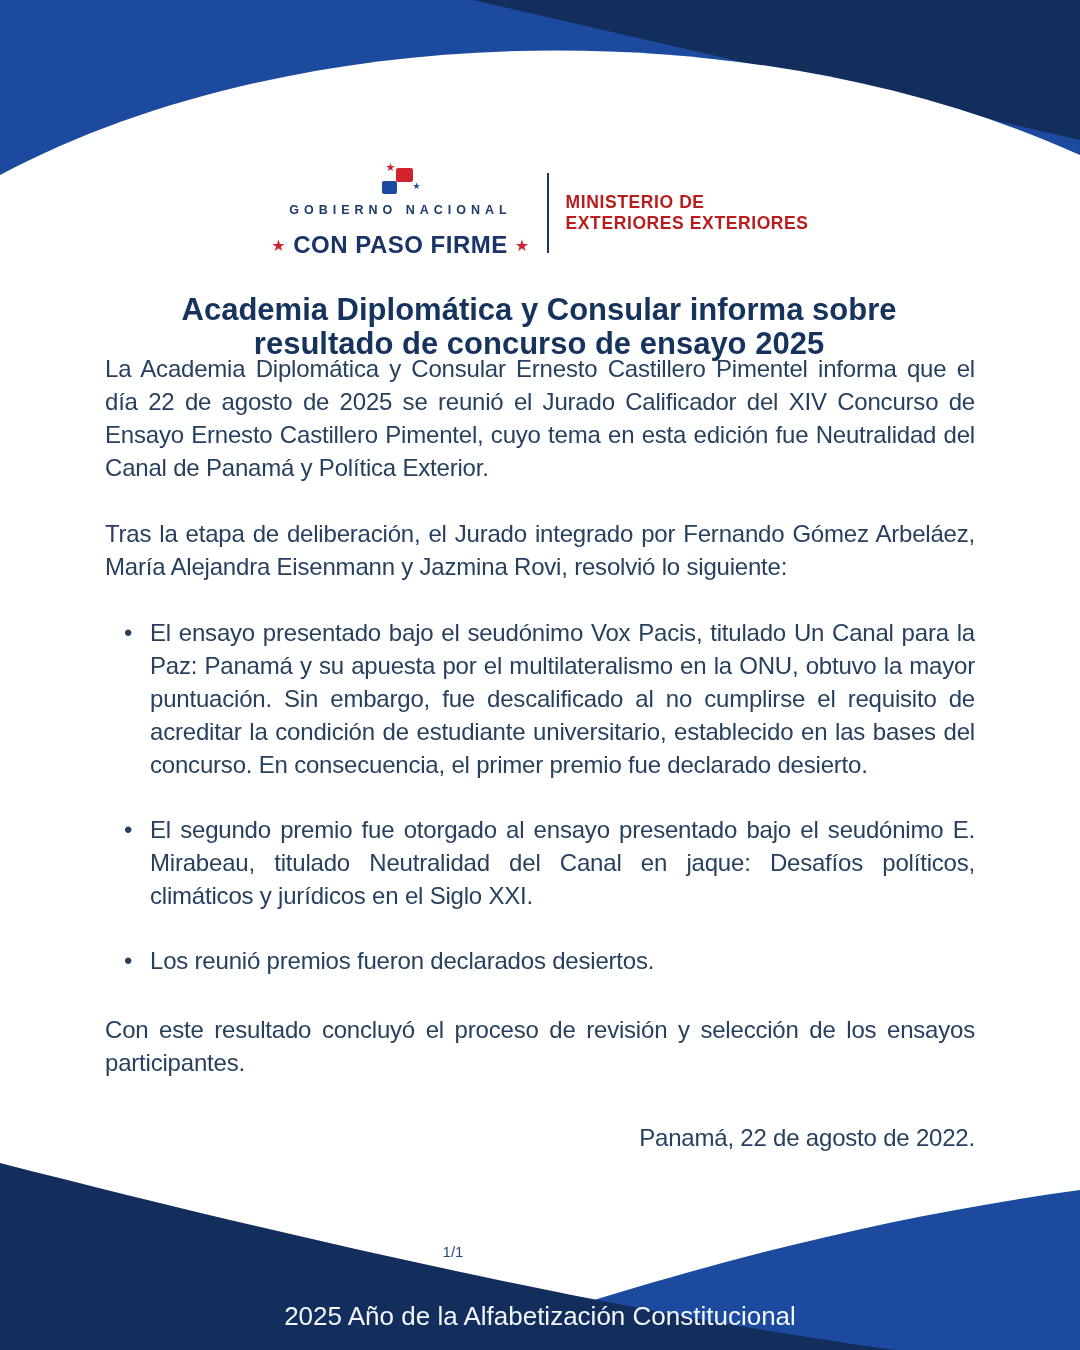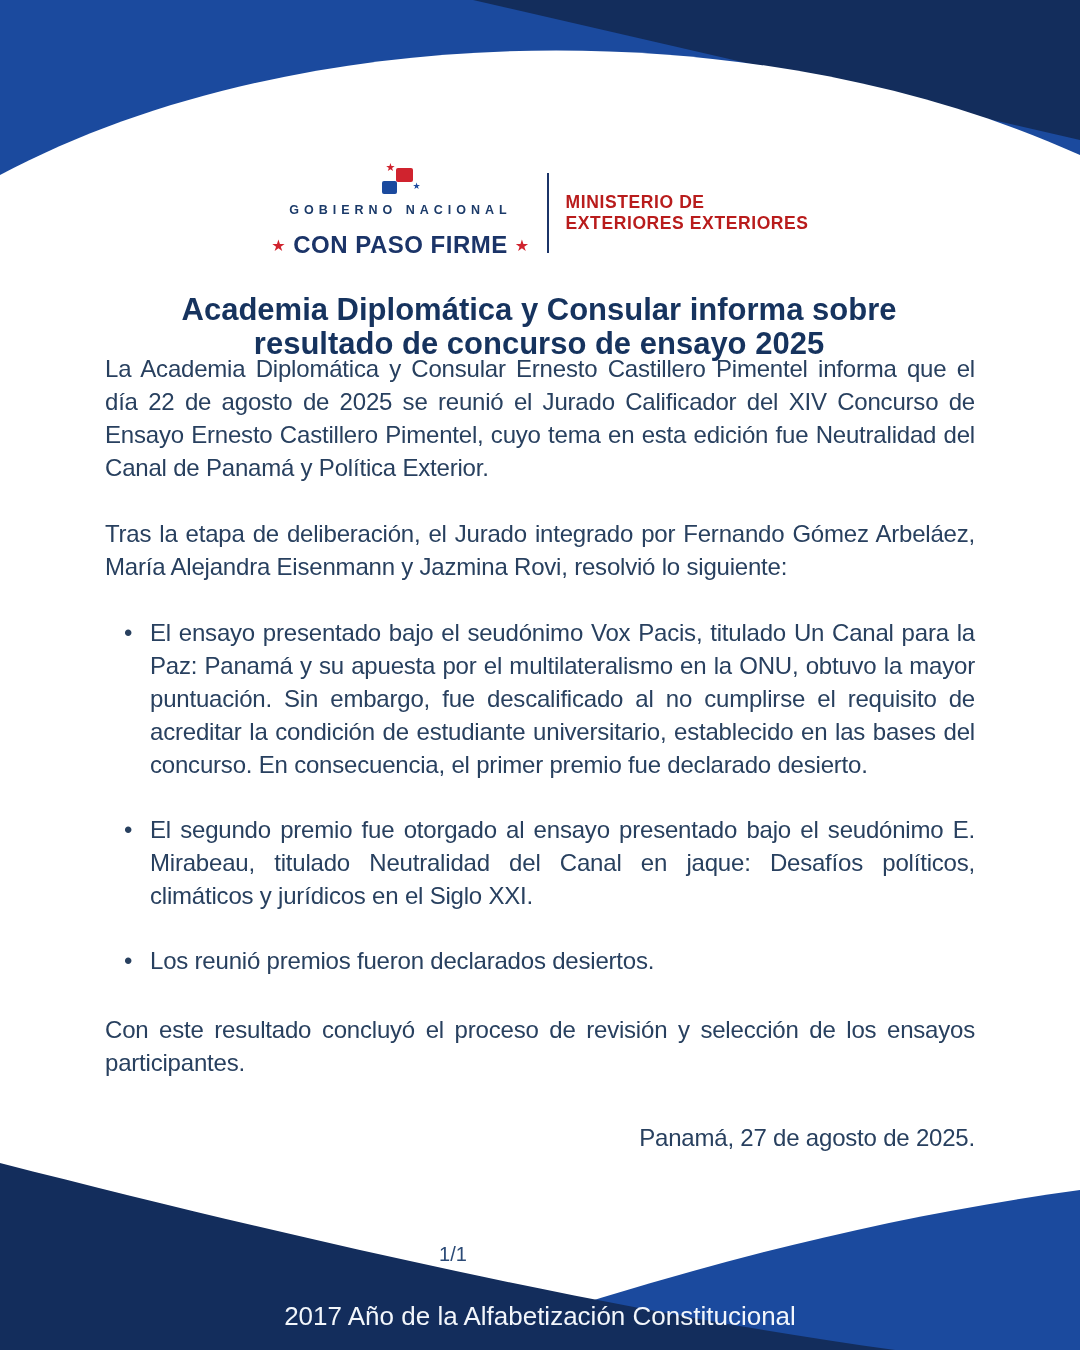--- a/index.html
+++ b/index.html
@@ -157,21 +157,21 @@
     font-size: 24px;
   }
 
   
   .page-number {
     position: absolute;
     top: 1243px;
     left: 0;
     width: 906px;
     text-align: center;
-    font-size: 20px;
+    font-size: 15px;
     color: #2b4a76;
     z-index: 6;
   }
   .footer-year {
     position: absolute;
     top: 1301px;
     left: 0;
     width: 1080px;
     text-align: center;
     font-size: 26px;
@@ -234,20 +234,20 @@
         <span>El segundo premio fue otorgado al ensayo presentado bajo el seudónimo E. Mirabeau, titulado Neutralidad del Canal en jaque: Desafíos políticos, climáticos y jurídicos en el Siglo XXI.</span>
       </li>
       <li>
         <span class="bullet-mark">•</span>
         <span>Los reunió premios fueron declarados desiertos.</span>
       </li>
     </ul>
 
     <p class="closing">Con este resultado concluyó el proceso de revisión y selección de los ensayos participantes.</p>
 
-    <div class="dateline">Panamá, 27 de agosto de 2025.</div>
+    <div class="dateline">Panamá, 22 de agosto de 2022.</div>
   </div>
 
   <div class="page-number">1/1</div>
 
-  <div class="footer-year">2017 Año de la Alfabetización Constitucional</div>
+  <div class="footer-year">2025 Año de la Alfabetización Constitucional</div>
 
 </div>
 
 </body></html>

